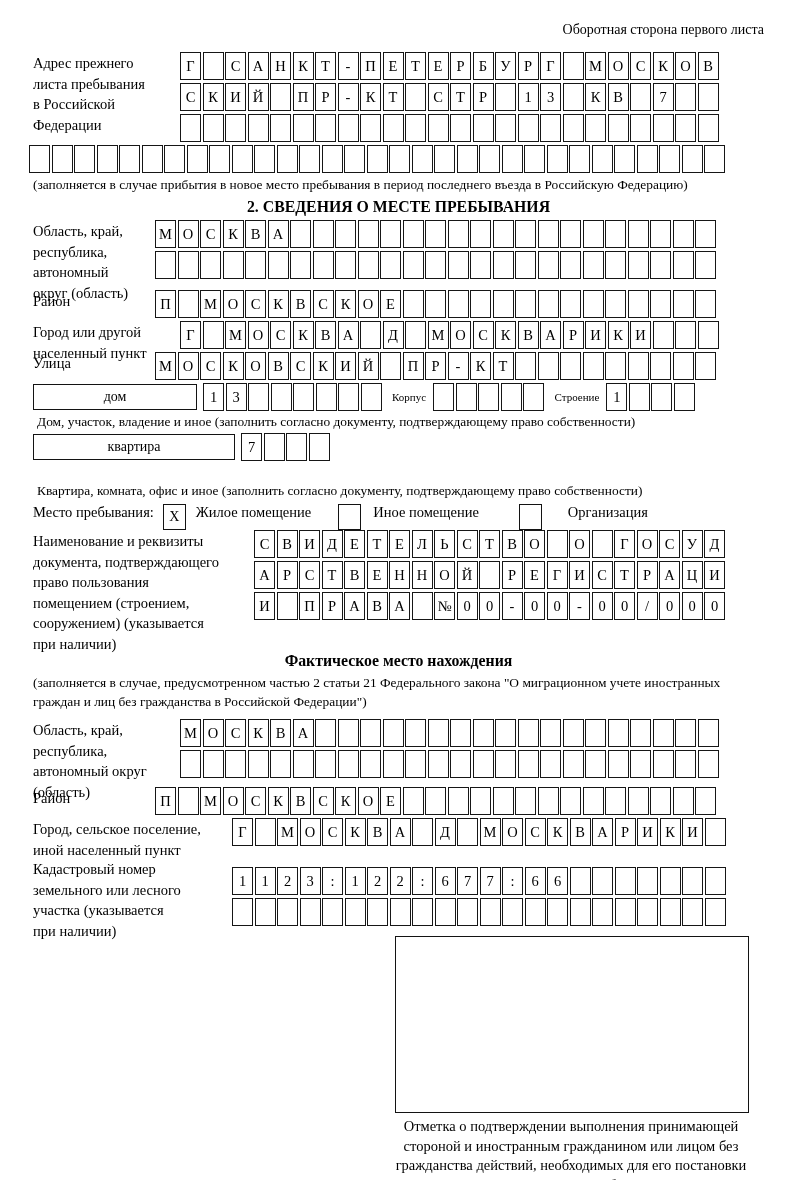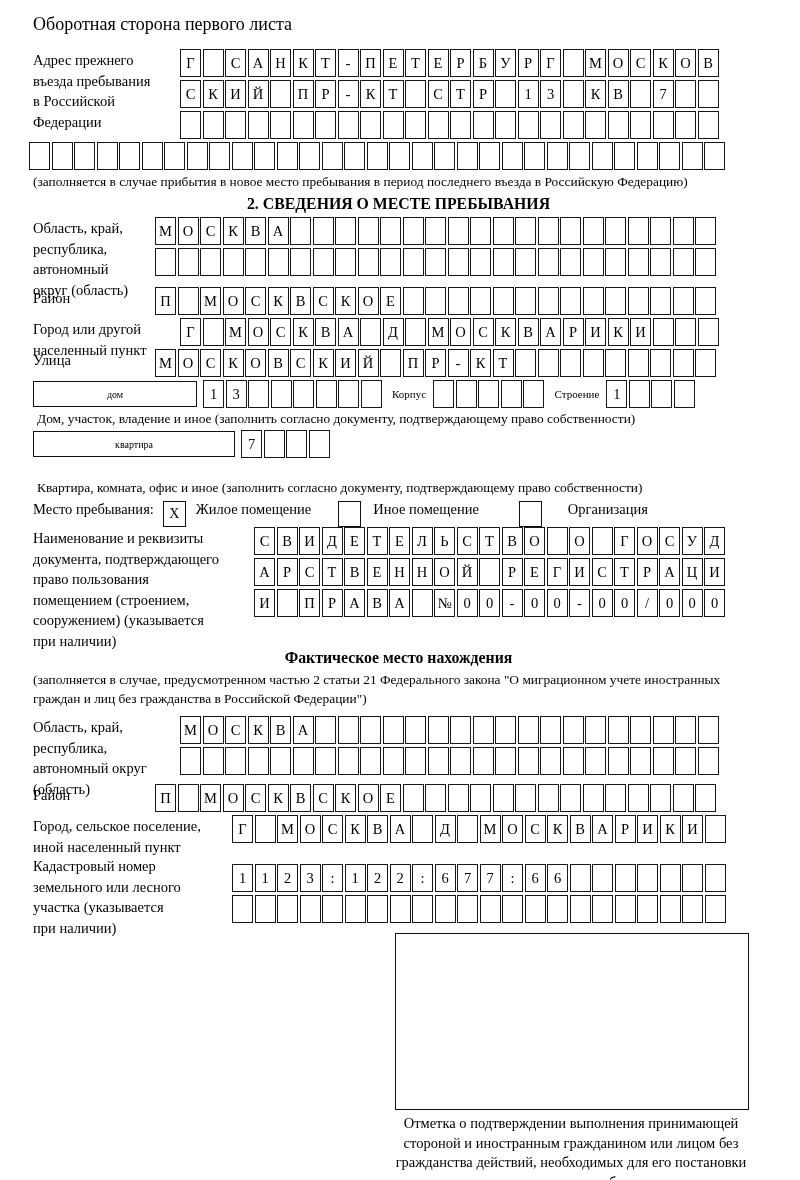--- a/index.html
+++ b/index.html
@@ -1,54 +1,54 @@
 <!DOCTYPE html>
 <html><head>
 <meta charset="utf-8">
 <style>
   html,body{margin:0;padding:0;background:#fff;}
   body{width:800px;height:1180px;overflow:hidden;color:#000;
        font-family:"Liberation Serif","DejaVu Serif",serif;}
   .page{position:relative;width:800px;height:1180px;box-sizing:border-box;
         padding:6px 36px 0 33px;}
-  .hdr{margin-top:8px;font-size:18px;}
+  .hdr{margin-top:16px;text-align:right;font-size:14px;}
   .frow{position:relative;margin-left:var(--ml);}
   .frow>.lbl{position:absolute;left:calc(0px - var(--ml));top:1px;
              width:calc(var(--ml) - 8px);font-size:14.5px;line-height:20.5px;
              white-space:pre-line;}
   .ml122{--ml:122px}.ml147{--ml:147px}.ml199{--ml:199px}.ml221{--ml:221px}
   .boxrow{display:flex;margin-bottom:3px;}
   .cell{flex:none;display:inline-flex;align-items:center;justify-content:center;
         width:19px;height:26px;border:1.5px solid #161616;margin-right:1.5px;
         font-size:14.5px;background:#fff;}
   .note{font-size:13.4px;line-height:17px;}
   .center{text-align:left;}
   .sect-title{text-align:center;font-weight:bold;font-size:15.8px;margin:5px 0 4px 0;}
   .houserow{display:flex;align-items:center;margin:2px 0 1px 0;}
   .wbox{flex:none;display:inline-flex;align-items:center;justify-content:center;
-        height:24px;border:1.6px solid #131313;font-size:10px;}
+        height:24px;border:1.6px solid #131313;font-size:14px;}
   .inline-lbl{font-size:11px;margin:0 7px 0 9px;}
   .stayrow{display:flex;margin-top:5px;font-size:14.5px;}
   .cb{flex:none;display:inline-flex;align-items:center;justify-content:center;
       width:21px;height:24px;border:1.5px solid #131313;font-size:14px;}
   .marknote{white-space:pre-line;}
   .mark-box{width:352px;height:175px;border:1.6px solid #131313;
             margin:10px 0 4px 362px;}.gap6{height:6px}
   .gap8{height:8px}
 </style>
 </head>
 <body>
 
 <div class="page">
 
   <div class="hdr">Оборотная сторона первого листа</div>
 
   <div class="frow ml147" style="margin-top:14px">
     <div class="lbl">Адрес прежнего
-въезда пребывания
+листа пребывания
 в Российской
 Федерации</div>
     <div class="boxrow">
         <span class="cell">Г</span>
         <span class="cell"></span>
         <span class="cell">С</span>
         <span class="cell">А</span>
         <span class="cell">Н</span>
         <span class="cell">К</span>
         <span class="cell">Т</span>

